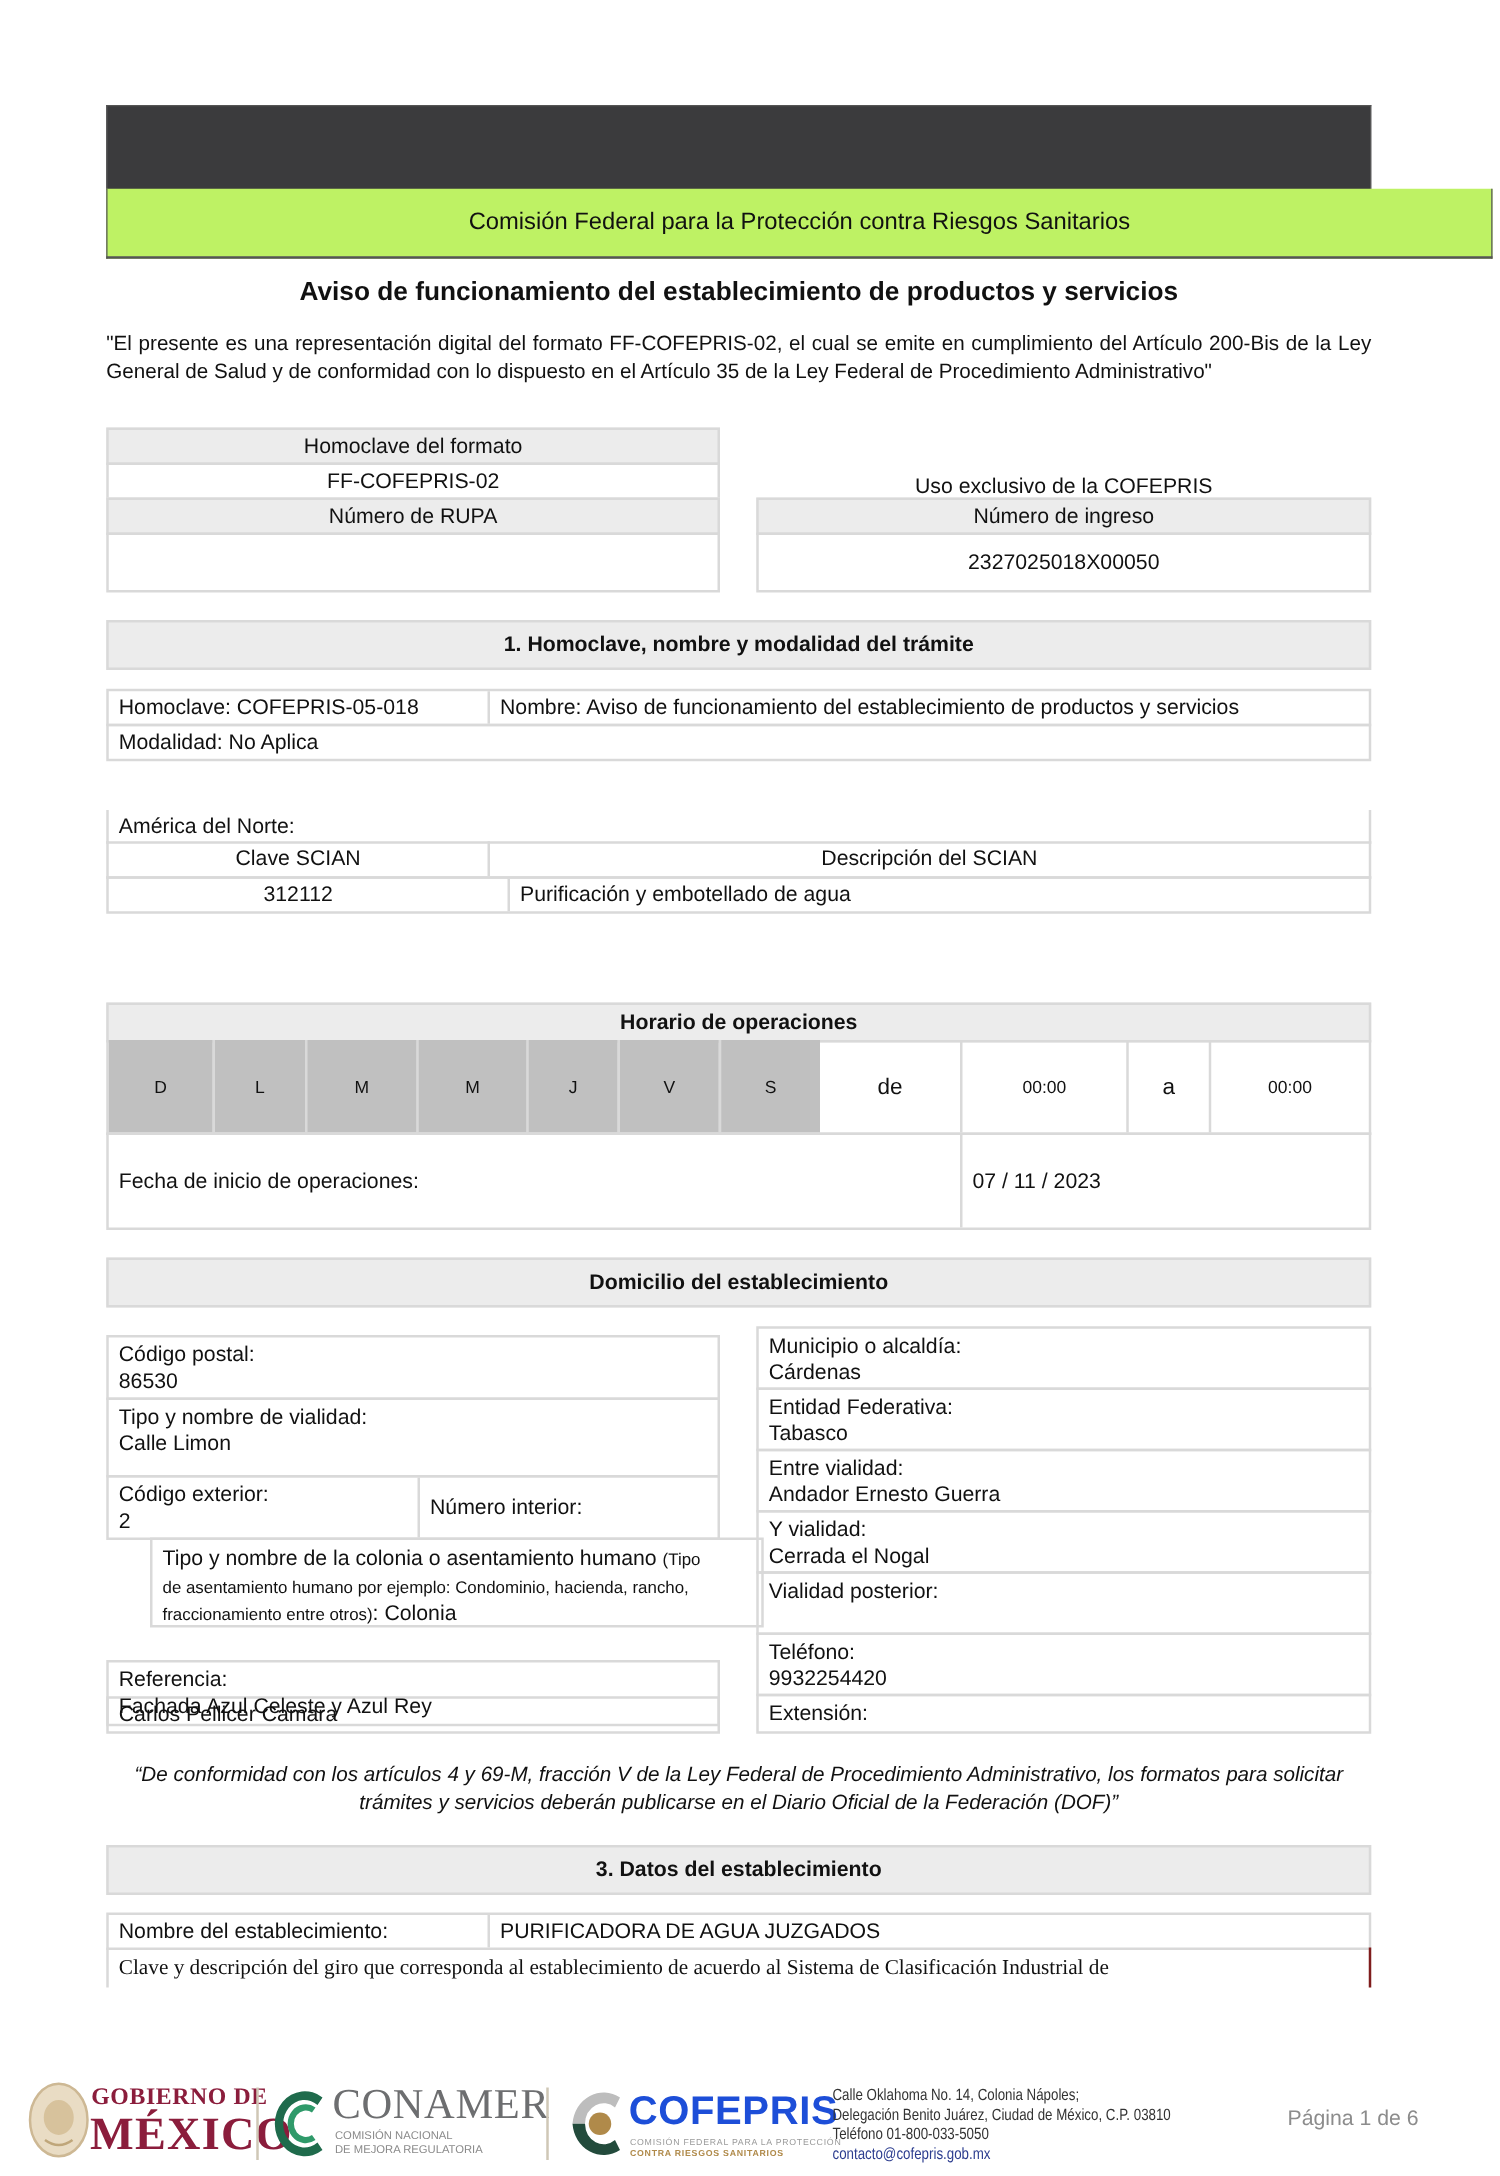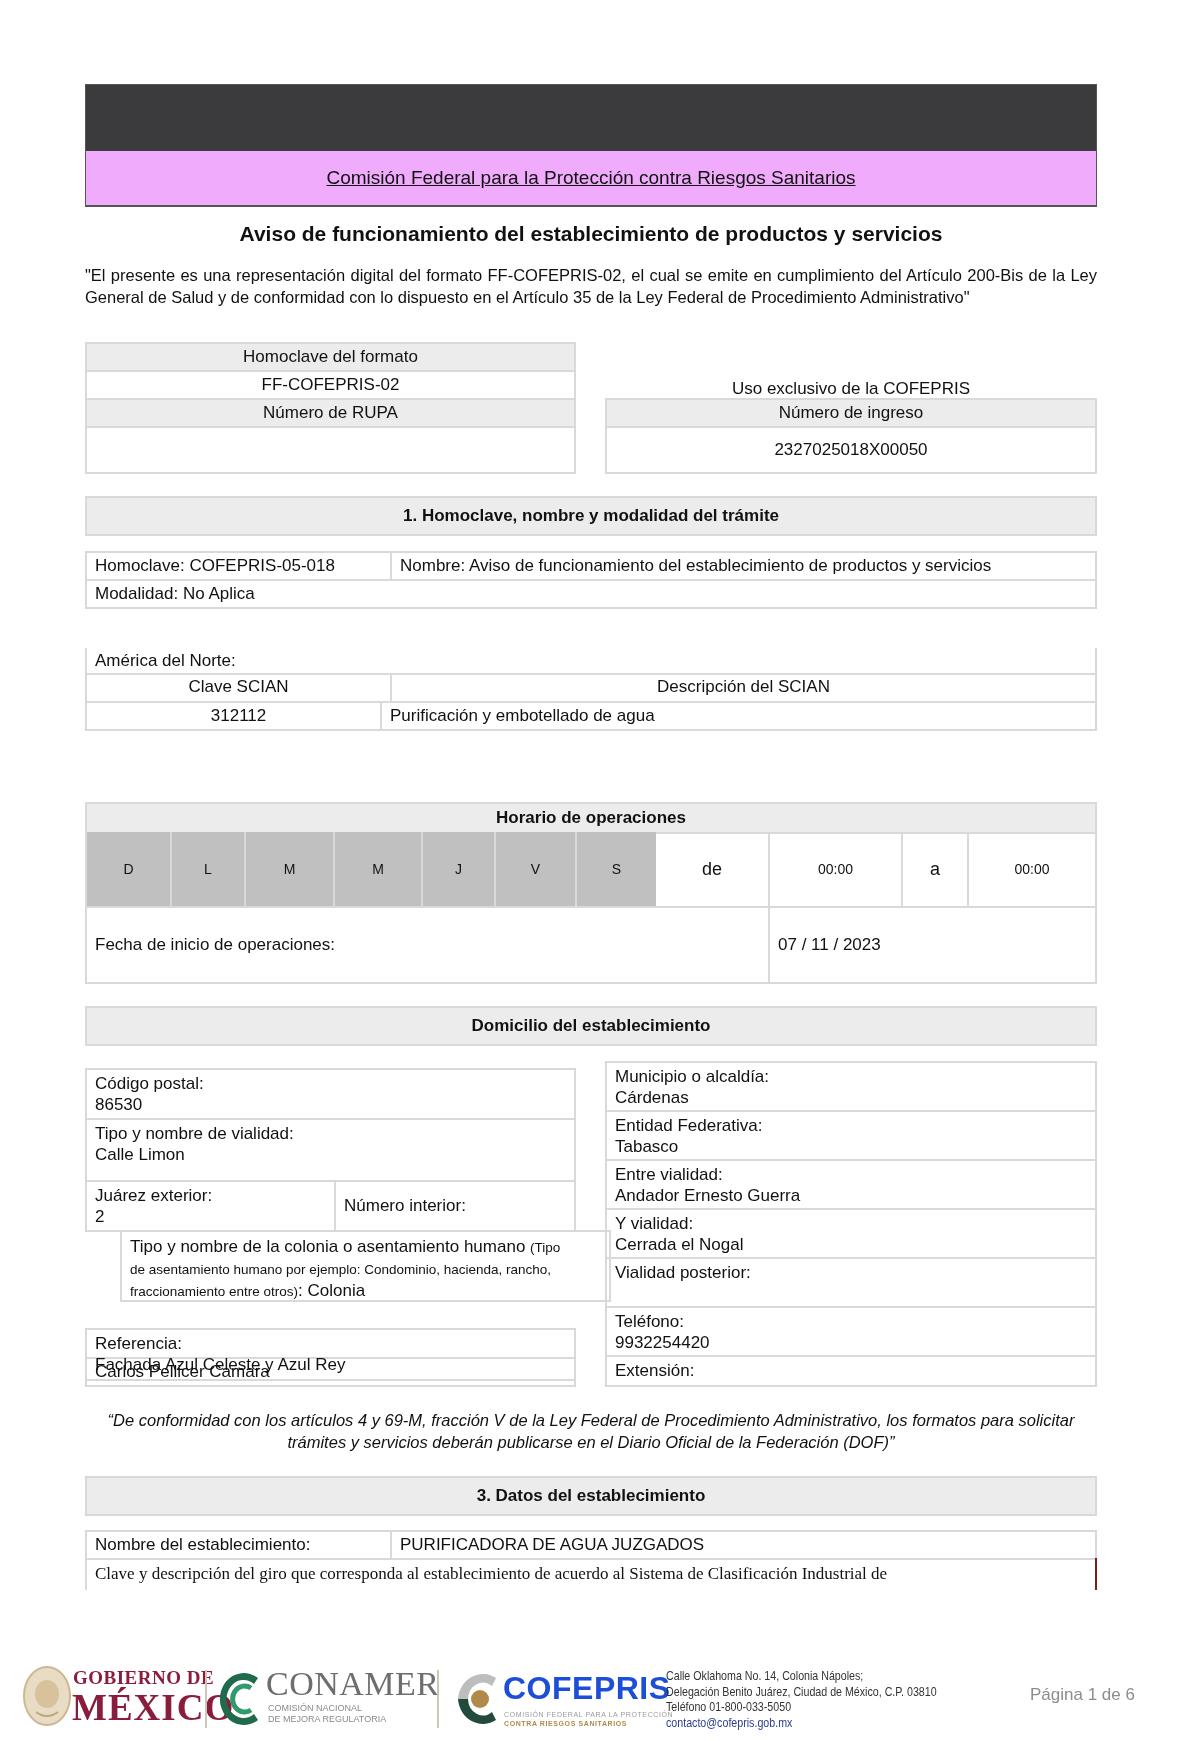--- a/index.html
+++ b/index.html
@@ -7,21 +7,21 @@
   body { position: relative; font-family: "Liberation Sans", sans-serif; color: #111; font-size: 17px; overflow: hidden; }
   .abs { position: absolute; }
   .gray { background: #ececec; }
   .darkgray { background: #c0c0c0; }
   .center { display: flex; align-items: center; justify-content: center; text-align: center; }
   .leftc { display: flex; align-items: center; padding-left: 8px; }
   .bold { font-weight: bold; }
 
   
   #hdr-dark { left: 85px; top: 84px; width: 1012px; height: 68px; background: #3b3b3d; border: 1px solid #555; border-bottom: none; }
-  #hdr-light { left: 85px; top: 151px; width: 1012px; height: 56px; background: #f0abfc; border: 1px solid #555; border-top: none; border-bottom: 2px solid #555; font-size: 19px; text-decoration: underline; }
+  #hdr-light { left: 85px; top: 151px; width: 1109px; height: 56px; background: #bef264; border: 1px solid #555; border-top: none; border-bottom: 2px solid #555; font-size: 19px; }
   #doc-title { left: 85px; top: 222px; width: 1012px; font-size: 21px; font-weight: bold; text-align: center; }
   #intro { left: 85px; top: 265px; width: 1012px; font-size: 16.5px; line-height: 21.5px; text-align: justify; }
 
   .row { position: absolute; border: 2px solid #d9d9d9; }
   .cell { position: absolute; top: 0; bottom: 0; }
   .cell + .cell { border-left: 2px solid #d9d9d9; }
 
   .stack { padding: 4px 8px; line-height: 20.5px; font-size: 17px; }
   .small { font-size: 13.5px; }
 
@@ -58,21 +58,21 @@
 </div>
 <div class="row leftc" style="left:85px;top:579px;width:1012px;height:30px;">Modalidad: No Aplica</div>
 
 <div class="abs leftc" style="left:85px;top:648px;width:1012px;height:27px;border-left:2px solid #d9d9d9;border-right:2px solid #d9d9d9;border-bottom:2px solid #d9d9d9;">América del Norte:</div>
 <div class="row" style="left:85px;top:673px;width:1012px;height:30px;border-top:none;">
   <div class="cell center" style="left:0;width:303px;">Clave SCIAN</div>
   <div class="cell center" style="left:303px;right:0;">Descripción del SCIAN</div>
 </div>
 <div class="row" style="left:85px;top:701px;width:1012px;height:30px;">
   <div class="cell center" style="left:0;width:303px;">312112</div>
-  <div class="cell leftc" style="left:293px;right:0;">Purificación y embotellado de agua</div>
+  <div class="cell leftc" style="left:319px;right:0;">Purificación y embotellado de agua</div>
 </div>
 
 <div class="row gray center bold" style="left:85px;top:802px;width:1012px;height:32px;">Horario de operaciones</div>
 <div class="row" style="left:85px;top:832px;width:1012px;height:76px;border-top:none;">
   <div class="cell darkgray center" style="left:0;width:83px;font-size:14px;">D</div>
   <div class="cell darkgray center" style="left:83px;width:74px;font-size:14px;">L</div>
   <div class="cell darkgray center" style="left:157px;width:89px;font-size:14px;">M</div>
   <div class="cell darkgray center" style="left:246px;width:88px;font-size:14px;">M</div>
   <div class="cell darkgray center" style="left:334px;width:73px;font-size:14px;">J</div>
   <div class="cell darkgray center" style="left:407px;width:81px;font-size:14px;">V</div>
@@ -92,21 +92,21 @@
 <div class="row stack" style="left:85px;top:1068px;width:491px;height:52px;">
   <div>Código postal:</div>
   <div>86530</div>
 </div>
 <div class="row stack" style="left:85px;top:1118px;width:491px;height:64px;">
   <div>Tipo y nombre de vialidad:</div>
   <div>Calle Limon</div>
 </div>
 <div class="row" style="left:85px;top:1180px;width:491px;height:52px;">
   <div class="cell stack" style="left:0;width:247px;">
-    <div>Juárez exterior:</div>
+    <div>Código exterior:</div>
     <div>2</div>
   </div>
   <div class="cell leftc" style="left:247px;right:0;">
     <span>Número interior:</span>
   </div>
 </div>
 <div class="row stack" style="left:85px;top:1230px;width:491px;height:72px;line-height:21px;margin-left:35px;">
   <span>Tipo y nombre de la colonia o asentamiento humano</span>
   <span class="small">(Tipo</span><br>
   <span class="small">de asentamiento humano por ejemplo: Condominio, hacienda, rancho,</span><br>

